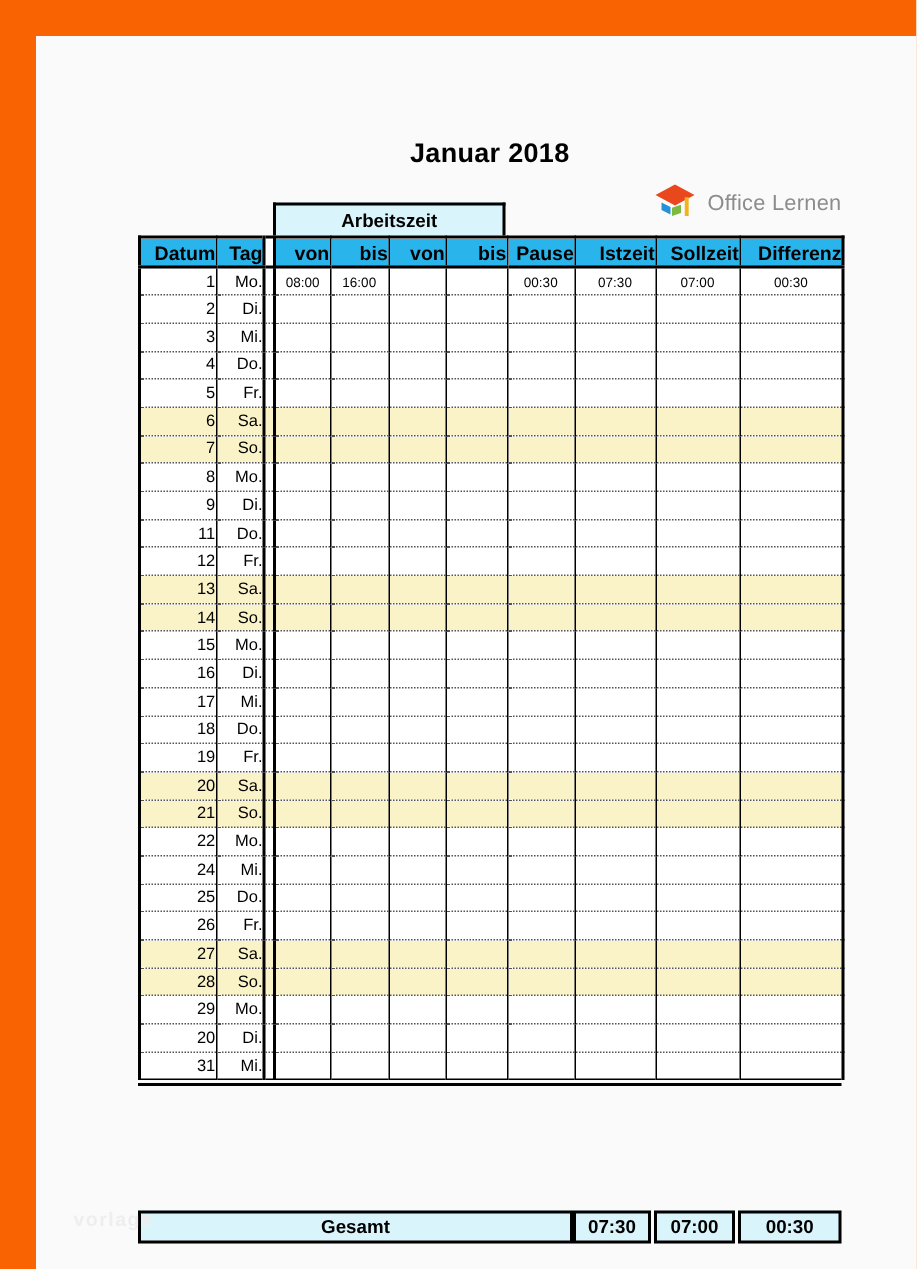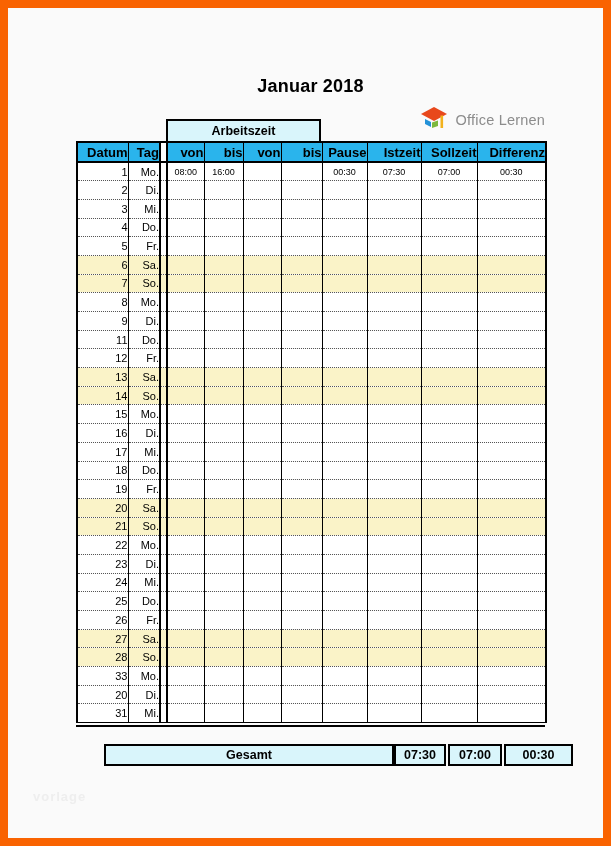--- a/index.html
+++ b/index.html
@@ -1,20 +1,20 @@
 <!DOCTYPE html>
 <html style="--frame-orange: #f96301; --header-blue: #2ab4ec; --weekend-yellow: #faf3c8; --light-cyan: #d9f5fb; --logo-orange: #e8481c; --logo-blue: #2492d8; --logo-green: #7cb93e; --logo-yellow: #f2b21d;"><head>
 <meta charset="utf-8">
 <style>
   html,body{margin:0;padding:0;}
   .frame{
     width:611px;height:846px;
     box-sizing:border-box;
     background:var(--frame-orange,#f96301);
-    padding:8px;
+    padding:24px;
     font-family:"Liberation Sans", sans-serif;
     position:relative;
   }
   .page{
     width:595px;height:830px;
     background:#fafafa;
     position:relative;
     overflow:hidden;
   }
   .title{
@@ -76,23 +76,22 @@
     font-size:11px;
   }
   tbody tr:last-child td{border-bottom:none;margin-left:31px;}
   tr.weekend td{background:var(--weekend-yellow,#faf3c8);}
   .c-datum{text-align:right;padding-right:3px;}
   .c-tag{text-align:right;padding-right:4px;}
   .c-gap{border-left:2px solid #000 !important;border-right:2px solid #000 !important;}
   .c-time{text-align:center;font-size:9px;}
   
   .total-bar{
-    position:absolute;left:68px;top:736px;width:469px;height:22px;
+    position:absolute;left:68px;top:783px;width:469px;height:22px;
     display:flex;
-    margin-left:28px;
   }
   .total-bar .cell{
     box-sizing:border-box;
     border:2px solid #000;
     background:var(--light-cyan,#d9f6fc);
     font-size:12.5px;font-weight:bold;
     text-align:center;line-height:18px;color:#000;
   }
   .total-label{width:290px;}
   .total-v1{width:52px;margin-left:0px;}
@@ -419,33 +418,20 @@
               <td class="c-time"></td>
               <td class="c-time"></td>
               <td class="c-time"></td>
               <td class="c-time"></td>
               <td class="c-time"></td>
               <td class="c-time"></td>
               <td class="c-time"></td>
               <td class="c-time"></td>
             </tr>
             <tr>
-              <td class="c-datum">23</td>
-              <td class="c-tag">Di.</td>
-              <td class="c-gap"></td>
-              <td class="c-time"></td>
-              <td class="c-time"></td>
-              <td class="c-time"></td>
-              <td class="c-time"></td>
-              <td class="c-time"></td>
-              <td class="c-time"></td>
-              <td class="c-time"></td>
-              <td class="c-time"></td>
-            </tr>
-            <tr>
               <td class="c-datum">24</td>
               <td class="c-tag">Mi.</td>
               <td class="c-gap"></td>
               <td class="c-time"></td>
               <td class="c-time"></td>
               <td class="c-time"></td>
               <td class="c-time"></td>
               <td class="c-time"></td>
               <td class="c-time"></td>
               <td class="c-time"></td>
@@ -497,21 +483,21 @@
               <td class="c-time"></td>
               <td class="c-time"></td>
               <td class="c-time"></td>
               <td class="c-time"></td>
               <td class="c-time"></td>
               <td class="c-time"></td>
               <td class="c-time"></td>
               <td class="c-time"></td>
             </tr>
             <tr>
-              <td class="c-datum">33</td>
+              <td class="c-datum">29</td>
               <td class="c-tag">Mo.</td>
               <td class="c-gap"></td>
               <td class="c-time"></td>
               <td class="c-time"></td>
               <td class="c-time"></td>
               <td class="c-time"></td>
               <td class="c-time"></td>
               <td class="c-time"></td>
               <td class="c-time"></td>
               <td class="c-time"></td>

